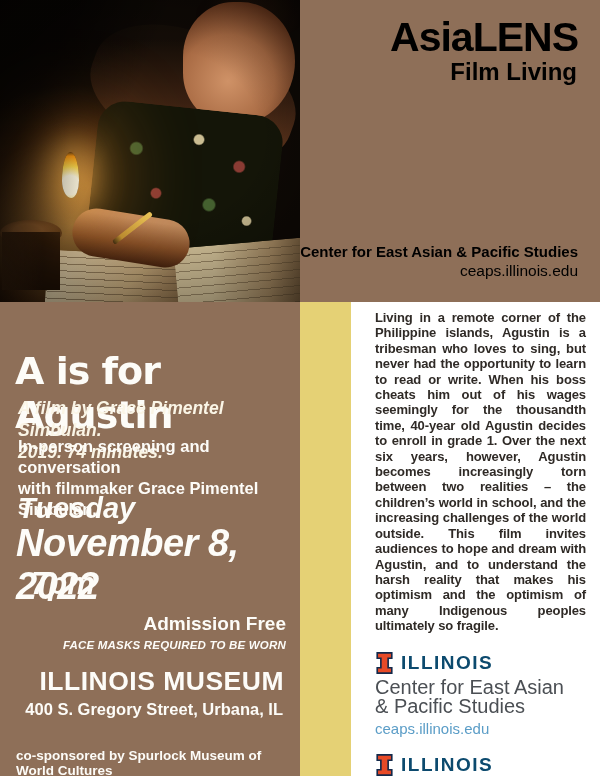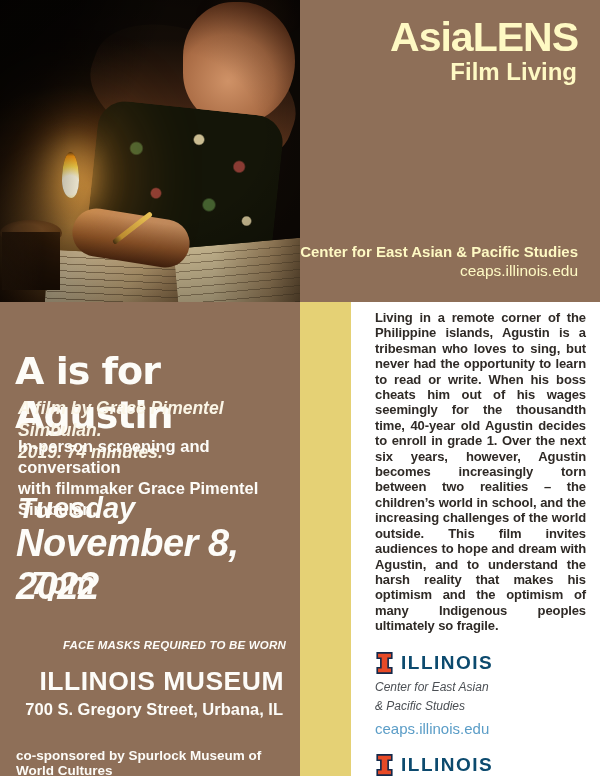--- a/index.html
+++ b/index.html
@@ -52,21 +52,21 @@
     background:radial-gradient(circle at 50% 72%, #fff8e0 0 28%, #ffd94e 55%, #ff9a12 85%, rgba(255,120,10,.0));
     box-shadow:0 0 34px 14px rgba(255,185,80,.75), 0 0 80px 40px rgba(255,150,50,.35);}
   .ph-candle-top{position:absolute;left:0px;top:220px;width:62px;height:26px;border-radius:50%;
     background:radial-gradient(ellipse at 45% 40%, #8a5a2e 0 30%, #4e2f14 70%, #2a1608 100%);}
   .ph-candle-body{position:absolute;left:2px;top:232px;width:58px;height:58px;
     background:linear-gradient(90deg,#3c2410,#1c0f06 70%);}
   .ph-vignette{position:absolute;inset:0;
     background:radial-gradient(ellipse 90% 80% at 55% 45%, rgba(0,0,0,0) 35%, rgba(0,0,0,.55) 95%),
                linear-gradient(115deg, rgba(0,0,0,.55) 0 18%, rgba(0,0,0,0) 40%);}
   
-  .rt{position:absolute;left:300px;top:0;width:300px;height:302px;background:#8e6f58;color:#fef9c3;}
+  .rt{position:absolute;left:300px;top:0;width:300px;height:302px;background:#8e6f58;color:#000000;}
   .series-title{position:absolute;top:14px;right:22px;font-size:41px;font-weight:bold;letter-spacing:-1px;}
   .series-subtitle{position:absolute;top:58px;right:23px;font-size:24px;font-weight:bold;}
   .rt-center{position:absolute;top:243px;right:22px;font-size:15px;font-weight:bold;text-align:right;}
   .rt-url{position:absolute;top:262px;right:22px;font-size:15.5px;text-align:right;}
   
   .gold{position:absolute;left:300px;top:302px;width:51px;height:474px;background:#e5d175;}
   
   .lc{position:absolute;left:0;top:302px;width:300px;height:474px;background:#8e6f58;color:#fdfcf8;}
   .film-title{position:absolute;left:15px;top:16px;width:280px;
     font-family:"DejaVu Sans",sans-serif;font-weight:bold;
@@ -85,21 +85,21 @@
   
   .wp{position:absolute;left:351px;top:302px;width:249px;height:474px;background:#ffffff;
     box-sizing:border-box;padding:8px 14px 0 24px;}
   .synopsis{margin:0;font-weight:bold;font-size:13px;line-height:15.4px;
     text-align:justify;color:#2f2a26;letter-spacing:-0.1px;}
   .lockup{margin-top:17px;}
   .lockup2{margin-top:16px;}
   .lockup-row{display:flex;align-items:center;gap:7px;}
   .block-i{width:19px;height:24px;display:block;}
   .wordmark{font-size:19px;font-weight:bold;letter-spacing:1.5px;color:#0c4a6e;}
-  .org-name{margin-top:3px;font-size:12px;line-height:19px;color:#4b4f54;font-style:italic;}
+  .org-name{margin-top:3px;font-size:20px;line-height:19px;color:#4b4f54;}
   .link{margin-top:4px;font-size:15px;color:#5b9dc7;}
 </style>
 </head>
 <body>
 
 <div class="poster">
 
   <div class="photo">
     <div class="ph-glow"></div>
     <div class="ph-shoulder"></div>
@@ -131,23 +131,24 @@
       <div>A film by Grace Pimentel Simbulan.</div>
       <div>2019. 74 minutes.</div>
     </div>
     <div class="inperson">
       <div>In-person screening and conversation</div>
       <div>with filmmaker Grace Pimentel Simbulan.</div>
     </div>
     <div class="day">Tuesday</div>
     <div class="date">November 8, 2022</div>
     <div class="time">7pm</div>
+    <div class="admission">Admission Free</div>
     <div class="mask">FACE MASKS REQUIRED TO BE WORN</div>
     <div class="venue">ILLINOIS MUSEUM</div>
-    <div class="address">700 S. Gregory Street, Urbana, IL</div>
+    <div class="address">400 S. Gregory Street, Urbana, IL</div>
     <div class="cosponsor">co-sponsored by Spurlock Museum of World Cultures</div>
   </div>
 
   <div class="wp">
     <p class="synopsis">Living in a remote corner of the Philippine islands, Agustin is a tribesman who loves to sing, but never had the opportunity to learn to read or write. When his boss cheats him out of his wages seemingly for the thousandth time, 40-year old Agustin decides to enroll in grade 1. Over the next six years, however, Agustin becomes increasingly torn between two realities – the children’s world in school, and the increasing challenges of the world outside. This film invites audiences to hope and dream with Agustin, and to understand the harsh reality that makes his optimism and the optimism of many Indigenous peoples ultimately so fragile.</p>
 
     <div class="lockup">
       <div class="lockup-row">
         <svg class="block-i" viewBox="0 0 100 132" xmlns="http://www.w3.org/2000/svg">
           <path d="M10 10 h80 v30 h-20 v52 h20 v30 h-80 v-30 h20 v-52 h-20 Z" fill="#e84a27" stroke="#13294b" stroke-width="9" stroke-linejoin="miter"></path>

